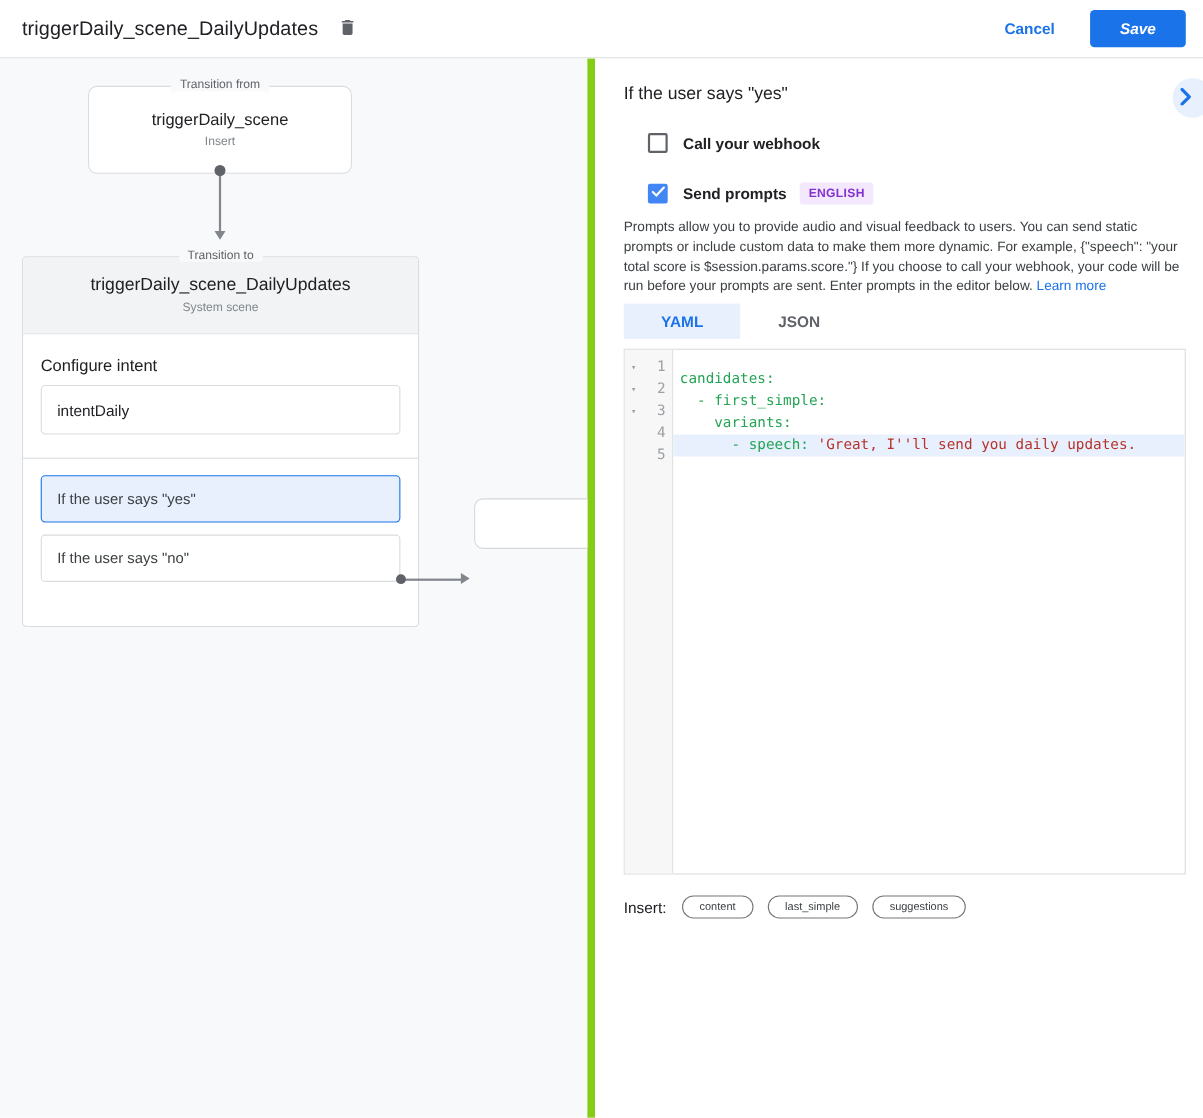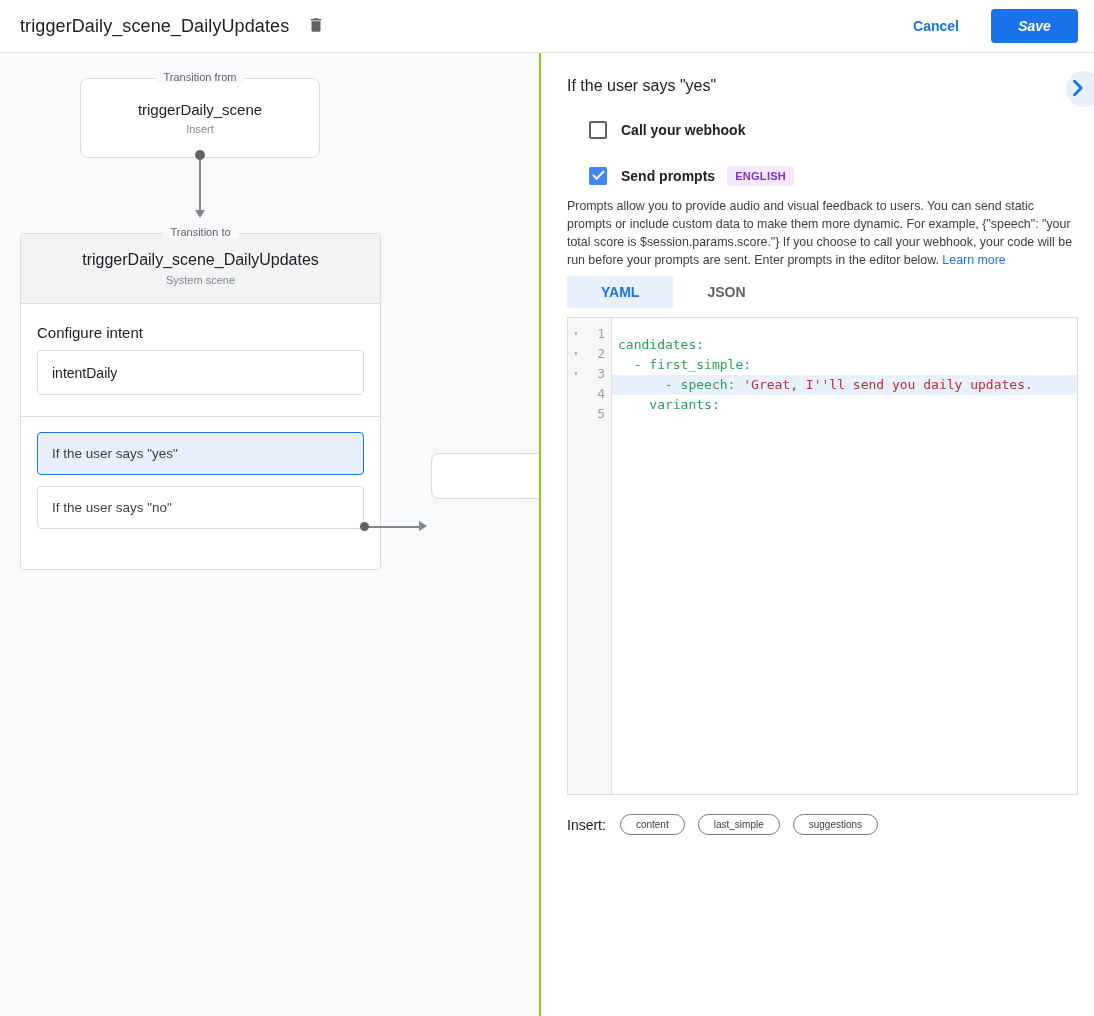--- a/index.html
+++ b/index.html
@@ -26,21 +26,21 @@
     cursor: pointer; margin-right: 32px; font-family: inherit;
   }
   .save-btn {
     background: #1a73e8; color: #fff; border: none; border-radius: 4px;
     width: 87px; height: 34px; font-size: 14px; font-weight: bold; cursor: pointer; font-family: inherit; font-style: italic;
   }
 
   
   .canvas {
     position: absolute; top: 53px; left: 0; width: 541px; height: 963px;
-    background: #f8f9fa; overflow: hidden; border-right: 2px solid #84cc16;
+    background: #f8f9fa; overflow: hidden; border-right: 7px solid #84cc16;
   }
   .legend {
     position: absolute; top: -8px; left: 50%; transform: translateX(-50%);
     background: #f8f9fa; padding: 0 8px; font-size: 11px; color: #5f6368; white-space: nowrap;
   }
   .from-box {
     position: absolute; left: 80px; top: 25px; width: 240px; height: 80px;
     background: #fff; border: 1px solid #dadce0; border-radius: 8px;
     display: flex; flex-direction: column; align-items: center; justify-content: center;
   }
@@ -281,22 +281,22 @@
         <span class="lnum">4</span>
       </div>
       <div class="gutter-row">
         <span class="fold"></span>
         <span class="lnum">5</span>
       </div>
     </div>
     <div class="code-area">
       <div class="code-line"><span class="tok-key">candidates:</span></div>
       <div class="code-line"><span class="tok-key">  - first_simple:</span></div>
+      <div class="code-line"><span class="tok-key">    variants:</span></div>
       <div class="code-line hl"><span class="tok-key">      - speech: </span><span class="tok-string">'Great, I''ll send you daily updates.</span></div>
-      <div class="code-line"><span class="tok-key">    variants:</span></div>
       <div class="code-line"><span class="tok-key"></span></div>
     </div>
   </div>
 
   <div class="insert-row">
     <span class="insert-label">Insert:</span>
     <button class="pill">content</button>
     <button class="pill">last_simple</button>
     <button class="pill">suggestions</button>
   </div>

